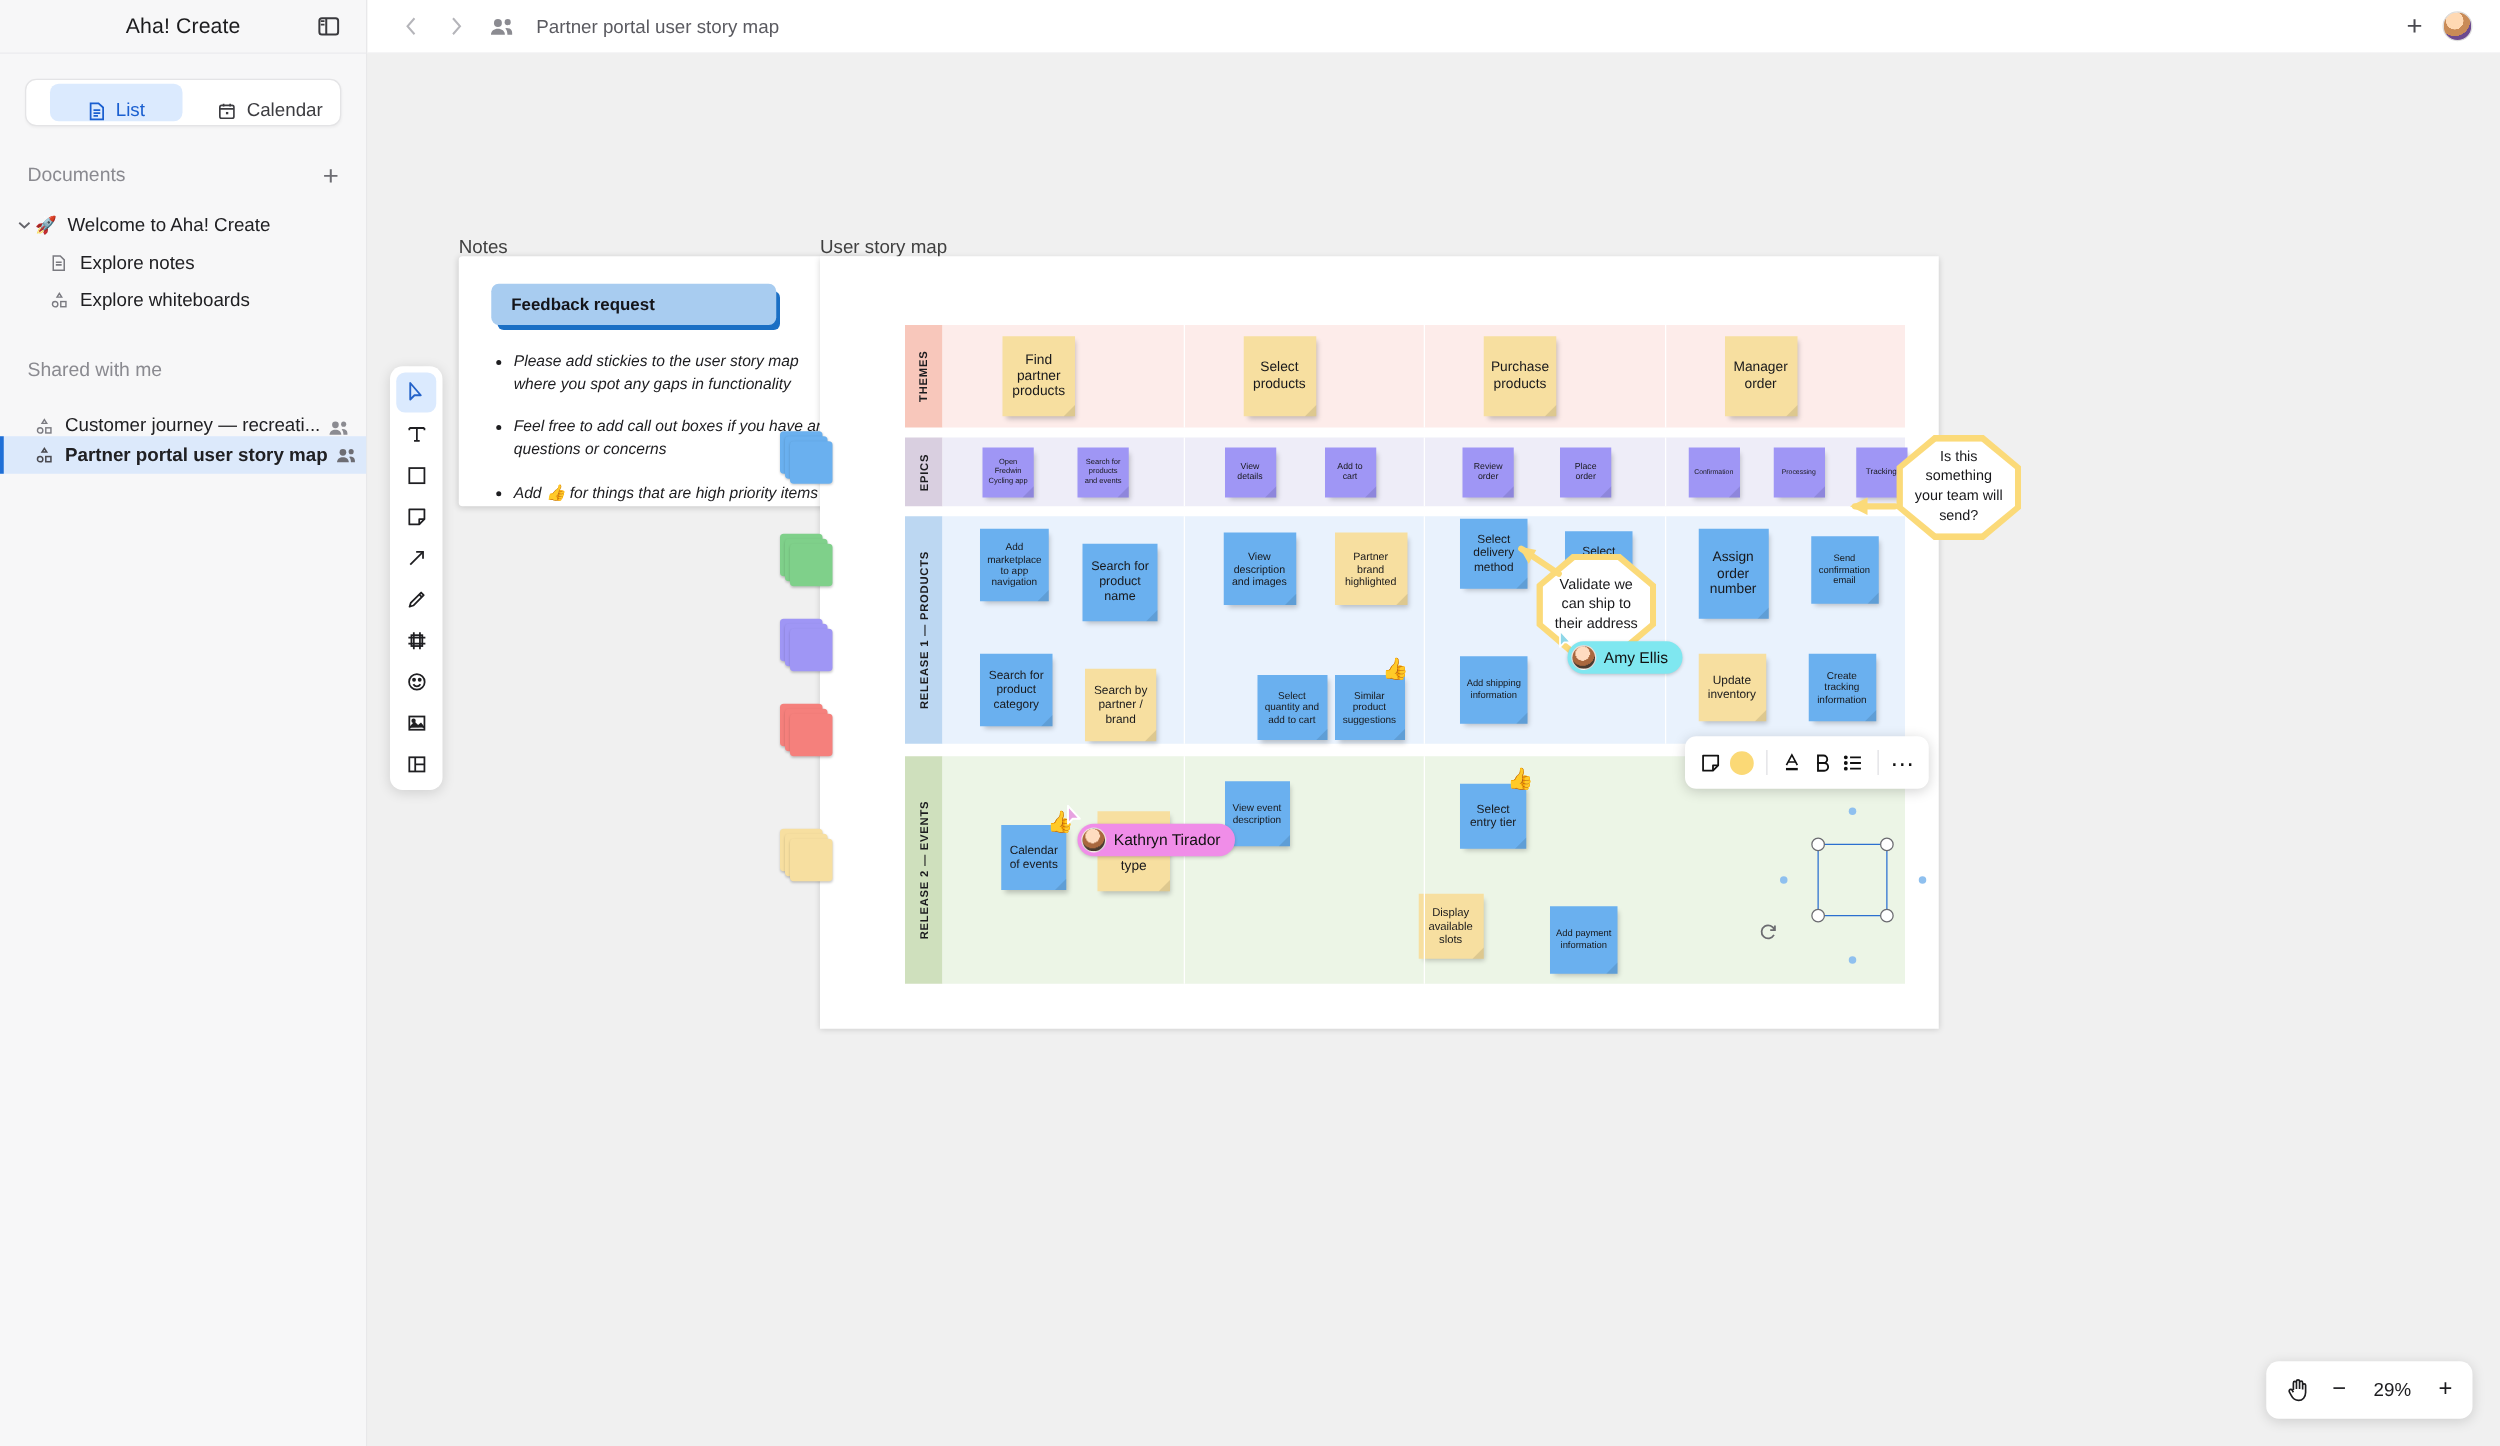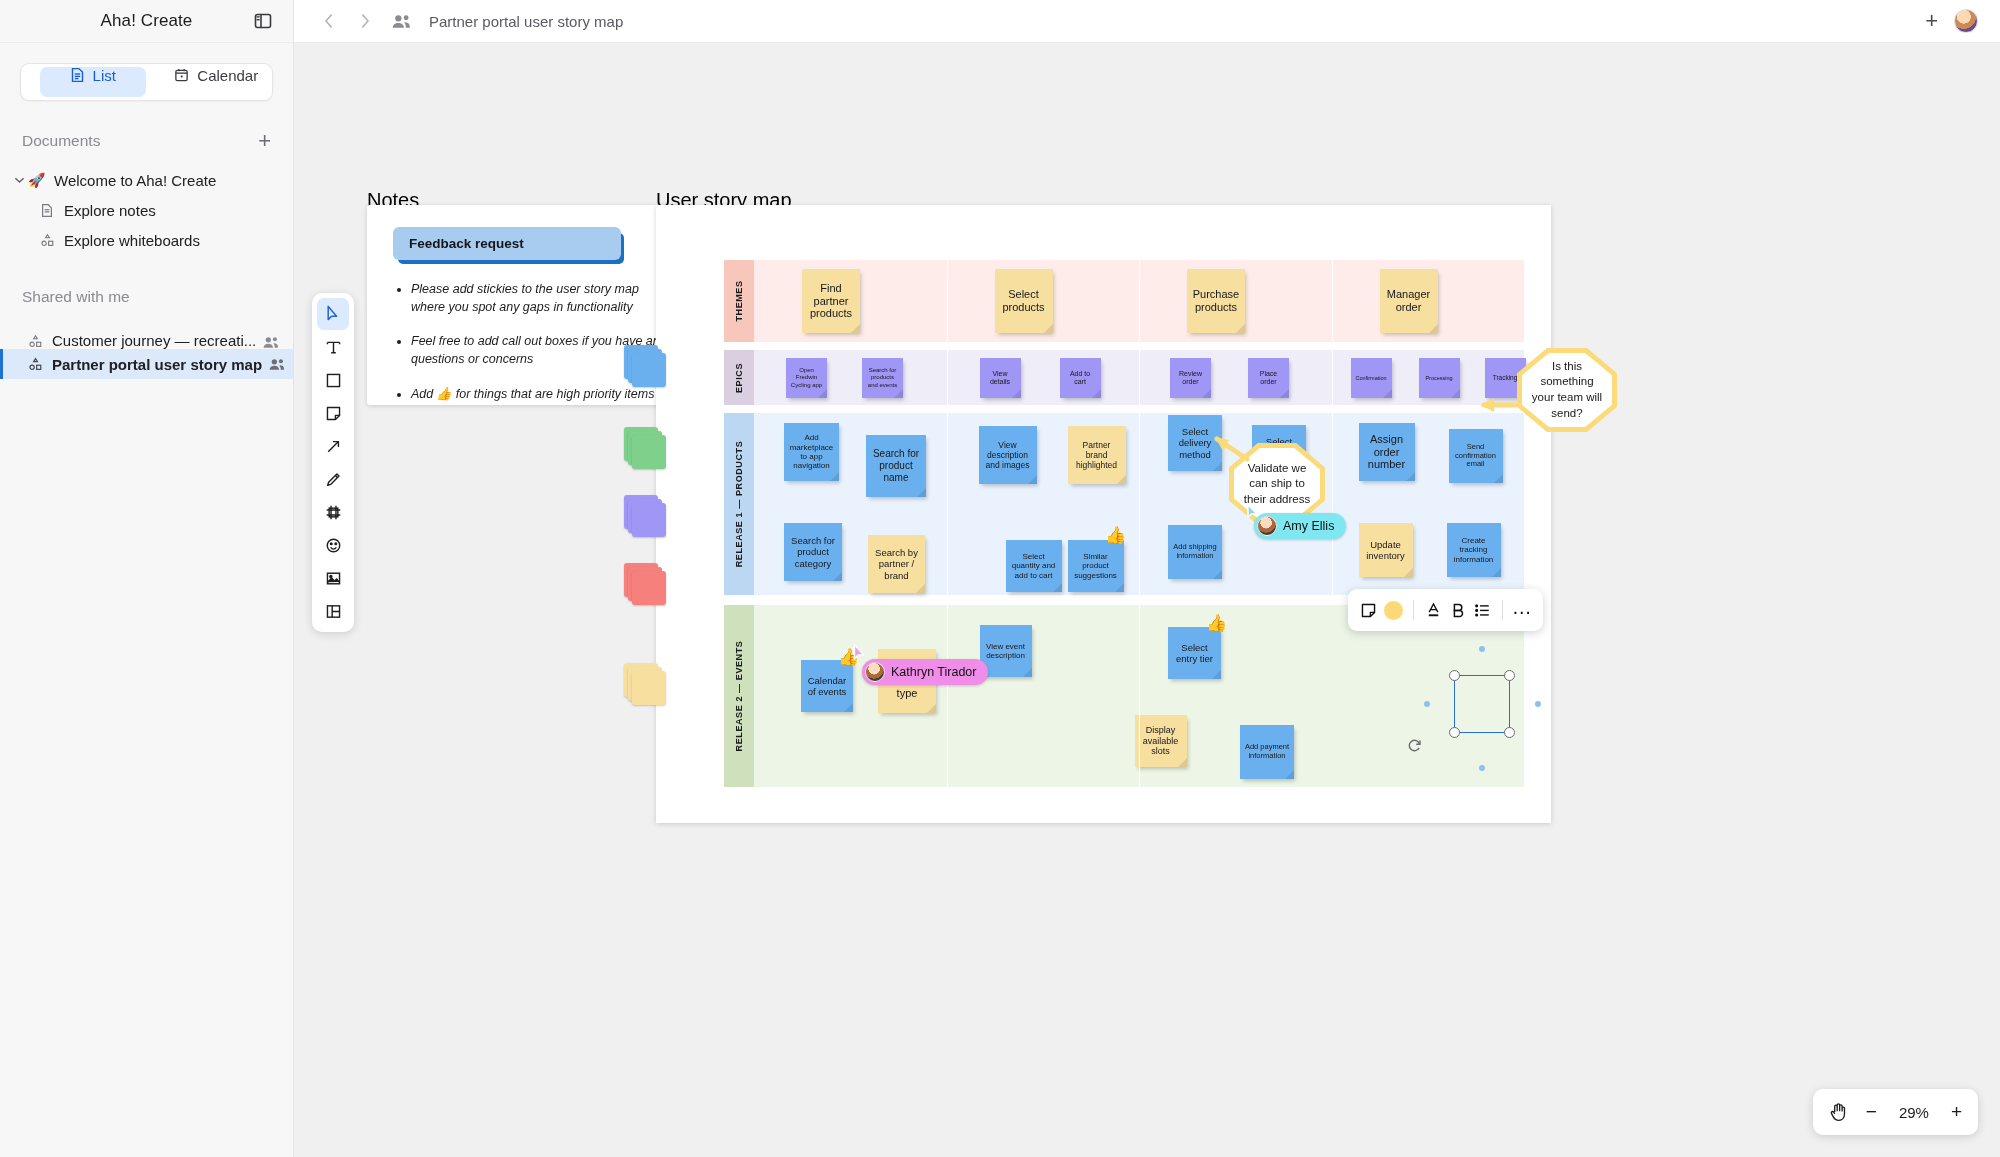--- a/index.html
+++ b/index.html
@@ -22,21 +22,21 @@
   }
   .sb-title { font-size: 17px; color: #1b1b1d; font-weight: 400; letter-spacing: .1px; }
   .sb-panel-icon { position: absolute; right: 20px; top: 50%; transform: translateY(-50%);
     width: 20px; height: 20px; cursor: pointer; }
   .seg {
     margin: 20px 20px 0 20px; height: 38px; background: #fff; border-radius: 9px;
     border: 1px solid #e4e4e6; display: flex; padding: 3px; gap: 2px;
     box-shadow: 0 1px 2px rgba(0,0,0,.04);
   }
   .seg-btn {
-    flex: 1; display: flex; align-items: flex-start; justify-content: center; gap: 8px;
+    flex: 1; display: flex; align-items: flex-end; justify-content: center; gap: 8px;
     border-radius: 7px; font-size: 15px; color: #3c3c40; cursor: pointer; margin-left: 16px;
   }
   .seg-btn.active { background: #dbeafe; color: #1a5fd0; font-weight: 500; }
   .seg-btn svg { display: block; }
 
   .sec-head {
     display: flex; align-items: center; justify-content: space-between;
     padding: 0 22px; margin-top: 28px; height: 24px;
   }
   .sec-title { font-size: 15.5px; color: #8a8a90; }
@@ -85,21 +85,21 @@
     background: #fff; border-radius: 10px; box-shadow: 0 2px 10px rgba(0,0,0,.14);
     padding: 5px 0; display: flex; flex-direction: column; align-items: center; gap: 1px;
   }
   .tool {
     width: 32px; height: 32px; border-radius: 7px; display: flex; align-items: center;
     justify-content: center; color: #1f1f22; cursor: pointer;
   }
   .tool.active { background: #dbeafe; color: #2563c9; }
 
   
-  .sect-label { position: absolute; font-size: 20px; color: #000000; }
+  .sect-label { position: absolute; font-size: 15px; color: #404040; }
   .notes-card {
     position: absolute; background: #fff; border-radius: 3px;
     box-shadow: 0 1px 5px rgba(0,0,0,.16); padding: 22px 26px;
   }
   .note-pill {
     background: #a8ccf0; border-radius: 6px; padding: 9px 16px; font-size: 13.5px;
     font-weight: 700; color: #15151a; box-shadow: 4px 5px 0 -1px #1b6fc4; width: 228px;
   }
   .note-list { margin: 20px 0 0 18px; }
   .note-list li {
@@ -514,21 +514,21 @@
               <div class="sticky b" style="left:58px; top:127px; width:56px; height:52px; font-size:8px;">Select quantity and add to cart</div>
               <div class="sticky b" style="left:120px; top:127px; width:56px; height:52px; font-size:8px;">Similar product suggestions</div>
               <div class="thumb" style="left:158px; top:112px;">👍</div>
             </div>
             <div class="band-col" style="width:25%; border-left:1px solid #fff;">
               <div class="sticky b" style="left:28px; top:2px; width:54px; height:56px; font-size:9.5px;">Select delivery method</div>
               <div class="sticky b" style="left:112px; top:12px; width:54px; height:56px; font-size:9.5px;">Select payment method</div>
               <div class="sticky b" style="left:28px; top:112px; width:54px; height:54px; font-size:7.5px;">Add shipping information</div>
             </div>
             <div class="band-col" style="width:25%; border-left:1px solid #fff;">
-              <div class="sticky b" style="left:26px; top:10px; width:56px; height:58px; font-size:11px;">Assign order number</div>
+              <div class="sticky b" style="left:26px; top:10px; width:56px; height:72px; font-size:11px;">Assign order number</div>
               <div class="sticky b" style="left:116px; top:16px; width:54px; height:54px; font-size:7.5px;">Send confirmation email</div>
               <div class="sticky y" style="left:26px; top:110px; width:54px; height:54px; font-size:9.5px;">Update inventory</div>
               <div class="sticky b" style="left:114px; top:110px; width:54px; height:54px; font-size:8px;">Create tracking information</div>
             </div>
           </div>
         </div>
 
         <div class="band" style="left:68px; top:400px; width:800px; height:182px;">
           <div class="band-label" style="background:#cfe0bd;">
             <span>RELEASE 2 — EVENTS</span>

